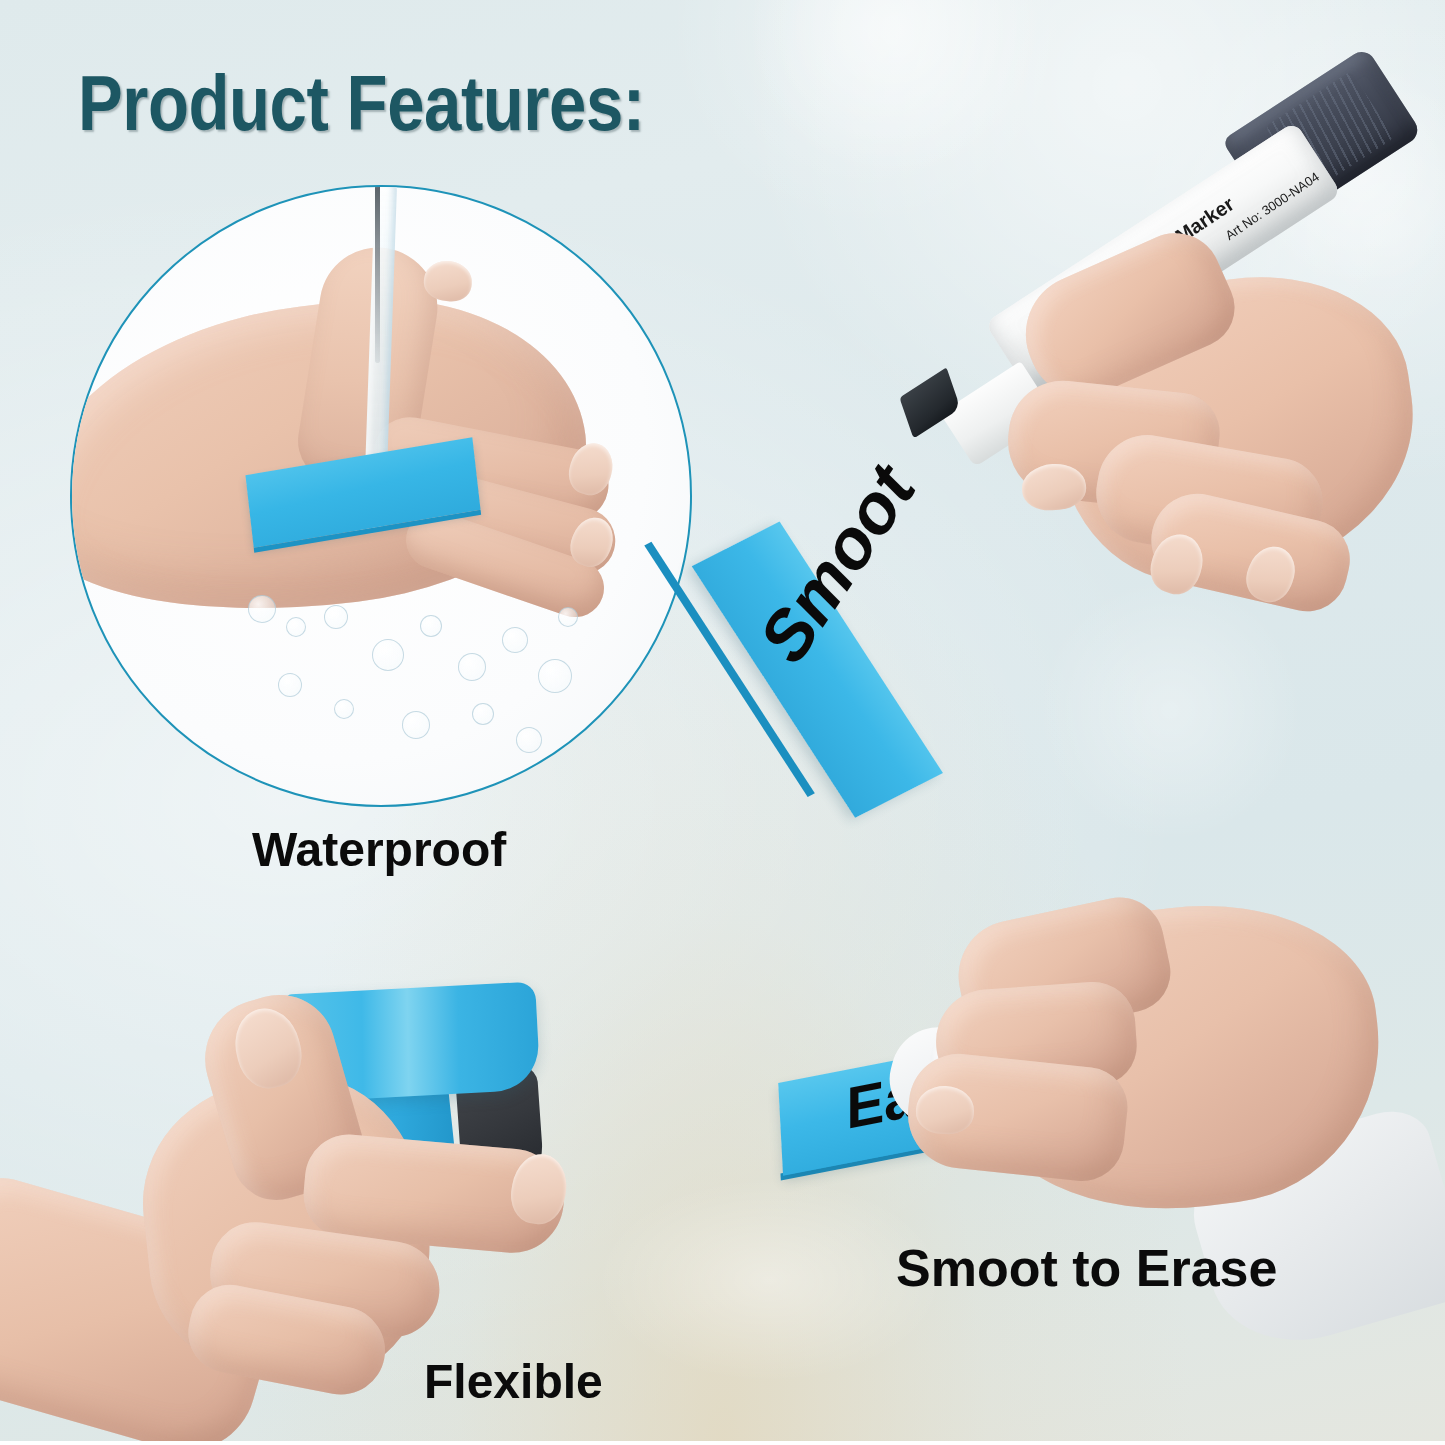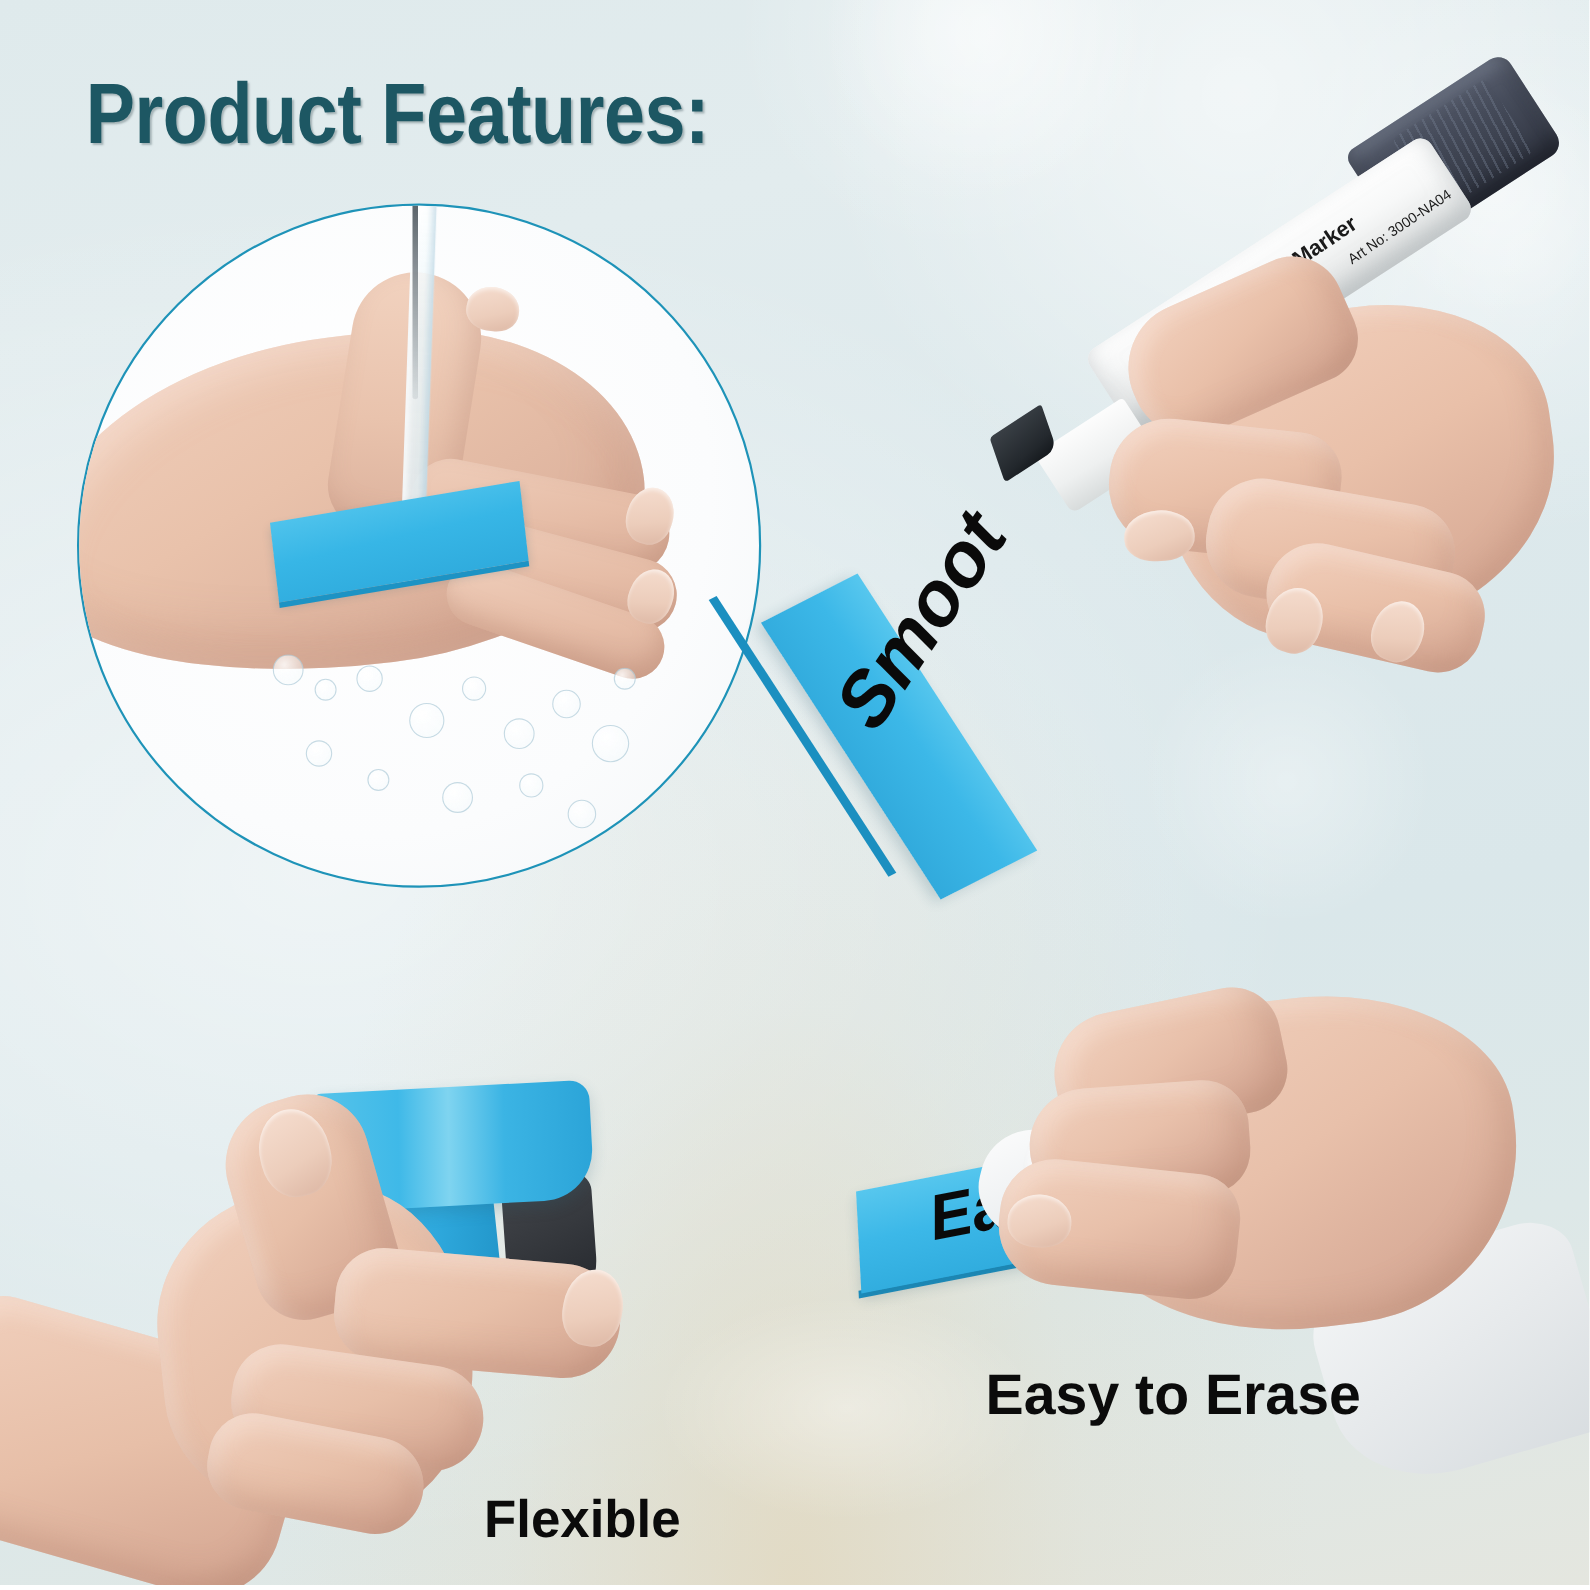--- a/index.html
+++ b/index.html
@@ -451,20 +451,21 @@
       <div class="wp-drop" style="left:466px; top:472px; width:32px; height:32px;"></div>
       <div class="wp-drop" style="left:206px; top:486px; width:22px; height:22px;"></div>
       <div class="wp-drop" style="left:262px; top:512px; width:18px; height:18px;"></div>
       <div class="wp-drop" style="left:330px; top:524px; width:26px; height:26px;"></div>
       <div class="wp-drop" style="left:400px; top:516px; width:20px; height:20px;"></div>
       <div class="wp-drop" style="left:444px; top:540px; width:24px; height:24px;"></div>
       <div class="wp-drop" style="left:486px; top:420px; width:18px; height:18px;"></div>
     </div>
   </div>
 
+  <div class="caption" style="left:252px; top:826px; font-size:48px;">Waterproof</div>
 
   <div class="sw-label">
     <div class="sw-edge"></div>
     <div class="sw-face"></div>
     <div class="sw-ink" style="left:54px; top:94px; font-size:70px; transform:rotate(-56deg); transform-origin:left center;">Smoot</div>
   </div>
 
   <div class="pen-group">
     <div class="pen-cap">
       <div class="pen-cap-ribs"></div>
@@ -498,33 +499,33 @@
     <div class="flex-hand-part" style="left:-120px; top:250px; width:330px; height:216px; border-radius:40px 70px 70px 40px; transform:rotate(16deg);"></div>
     <div class="flex-hand-part" style="left:86px; top:120px; width:282px; height:300px; border-radius:46% 40% 38% 52% / 40% 48% 46% 40%; transform:rotate(-6deg);"></div>
     <div class="flex-hand-part" style="left:156px; top:36px; width:132px; height:200px; border-radius:60px 56px 40px 44px; transform:rotate(-16deg);"></div>
     <div class="nail" style="left:176px; top:48px; width:64px; height:80px; transform:rotate(-14deg);"></div>
     <div class="flex-hand-part" style="left:244px; top:182px; width:260px; height:104px; border-radius:44px 52px 52px 44px; transform:rotate(5deg);"></div>
     <div class="nail" style="left:452px; top:194px; width:54px; height:70px; transform:rotate(10deg);"></div>
     <div class="flex-hand-part" style="left:150px; top:272px; width:230px; height:96px; border-radius:44px 48px 48px 44px; transform:rotate(8deg);"></div>
     <div class="flex-hand-part" style="left:128px; top:336px; width:198px; height:88px; border-radius:40px 44px 44px 40px; transform:rotate(11deg);"></div>
   </div>
 
-  <div class="caption" style="left:424px; top:1358px; font-size:48px;margin-left:16px;">Flexible</div>
+  <div class="caption" style="left:424px; top:1358px; font-size:48px;">Flexible</div>
 
   <div class="erase-group">
     <div class="er-edge"></div>
     <div class="er-face"></div>
     <div class="er-ink" style="left:104px; top:182px; font-size:58px; transform:rotate(-11deg);">Easy</div>
 
     <div class="er-cloth2"></div>
     <div class="er-cloth"></div>
 
     <div class="er-sleeve"></div>
     <div class="er-hand-part" style="left:240px; top:28px; width:400px; height:300px; border-radius:44% 48% 40% 52% / 44% 42% 54% 44%; transform:rotate(-7deg);"></div>
     <div class="er-hand-part" style="left:218px; top:30px; width:210px; height:116px; border-radius:56px 44px 40px 52px; transform:rotate(-12deg);"></div>
     <div class="er-hand-part" style="left:196px; top:106px; width:200px; height:104px; border-radius:52px 42px 40px 50px; transform:rotate(-4deg);"></div>
     <div class="er-hand-part" style="left:168px; top:180px; width:218px; height:114px; border-radius:50px 40px 42px 54px; transform:rotate(6deg);"></div>
     <div class="nail" style="left:176px; top:206px; width:58px; height:48px; transform:rotate(2deg);"></div>
   </div>
 
-  <div class="caption" style="left:896px; top:1242px; font-size:52px;">Easy to Erase</div>
+  <div class="caption" style="left:896px; top:1242px; font-size:52px;">Smoot to Erase</div>
 
 </div>
 
 </body></html>

